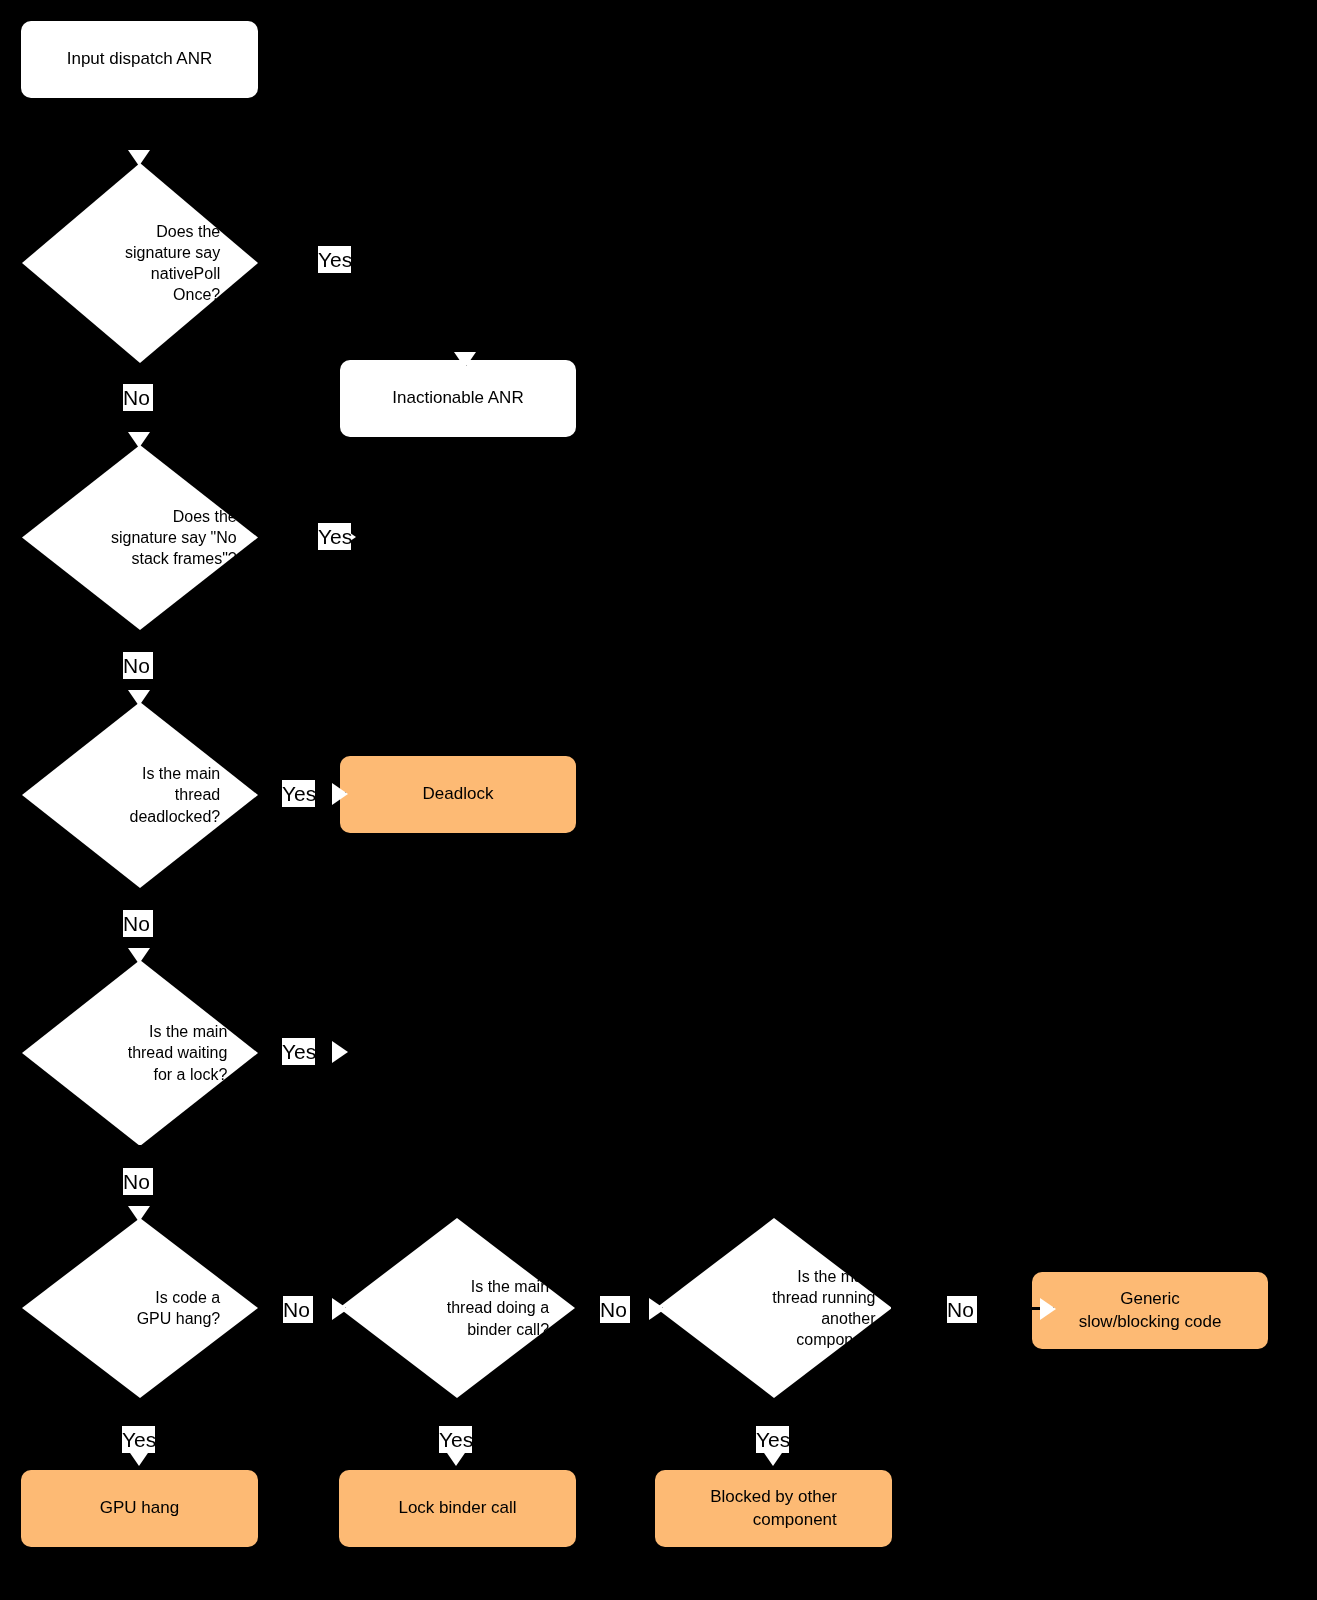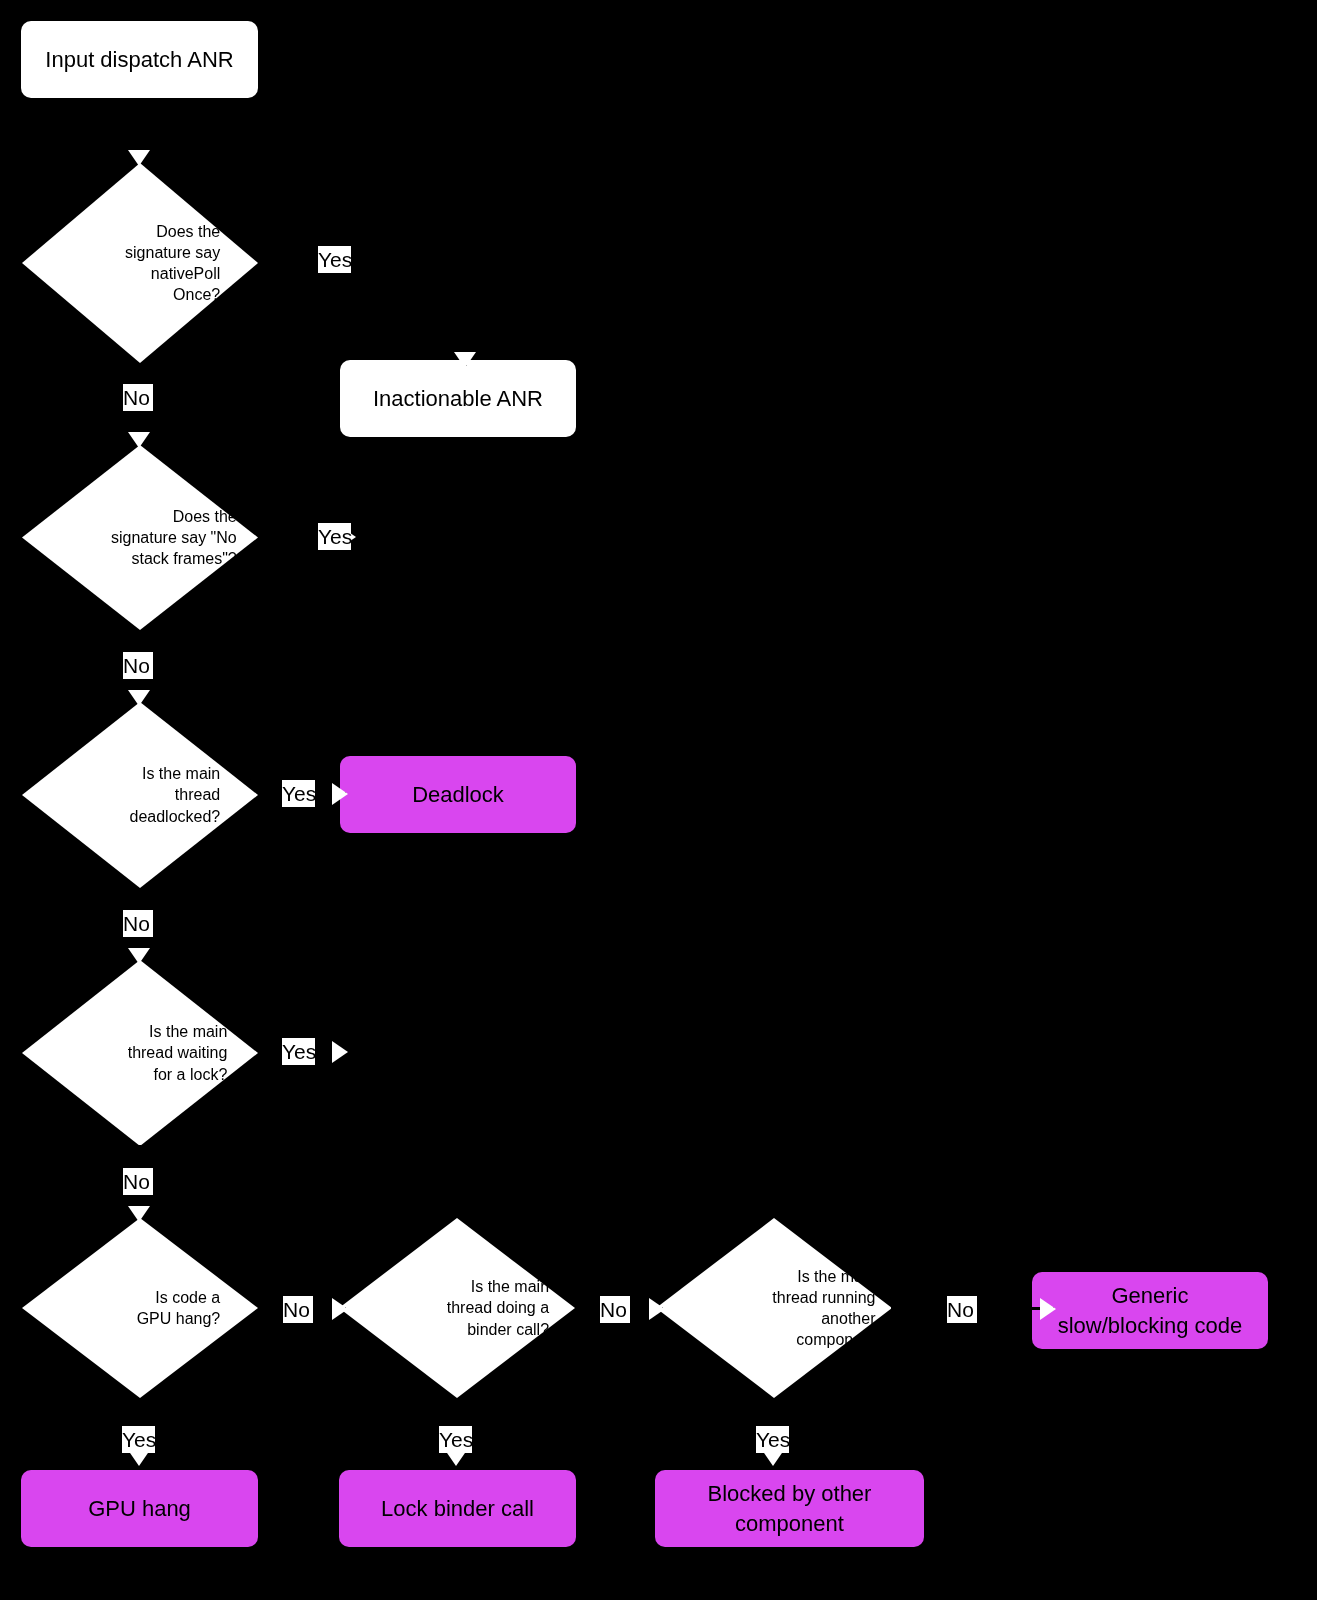--- a/index.html
+++ b/index.html
@@ -18,29 +18,29 @@
 
   
   .node {
     position: absolute;
     box-sizing: border-box;
     display: flex;
     align-items: center;
     justify-content: center;
     text-align: center;
     color: #000000;
-    font-size: 22px;
+    font-size: 17px;
     line-height: 1.32;
     border-radius: 10px;
     padding: 4px 24px;
     white-space: pre-line;
   }
   .node.start   { background: #ffffff; }
   .node.bad     { background: #ffffff; }
-  .node.good    { background: #d946ef; }
+  .node.good    { background: #fdba74; }
 
   
   .decision {
     position: absolute;
     display: flex;
     align-items: center;
     justify-content: center;
   }
   .decision .dia {
     position: absolute;
@@ -199,21 +199,21 @@
 component</div>
   </div>
 
   <div class="node good" style="left:21px; top:1470px; width:237px; height:77px;">GPU hang</div>
 
   <div class="node good" style="left:1032px; top:1272px; width:236px; height:77px;">Generic
 slow/blocking code</div>
 
   <div class="node good" style="left:339px; top:1470px; width:237px; height:77px;">Lock binder call</div>
 
-  <div class="node good" style="left:655px; top:1470px; width:269px; height:77px;">Blocked by other
+  <div class="node good" style="left:655px; top:1470px; width:237px; height:77px;text-align:right;">Blocked by other
 component</div>
 
   <div class="edgelabel" style="left:318px; top:246px; width:33px;">Yes</div>
   <div class="edgelabel" style="left:123px; top:384px; width:30px;">No</div>
 
   <div class="edgelabel" style="left:318px; top:523px; width:33px;">Yes</div>
   <div class="edgelabel" style="left:123px; top:652px; width:30px;">No</div>
 
   <div class="edgelabel" style="left:282px; top:780px; width:33px;">Yes</div>
   <div class="edgelabel" style="left:123px; top:910px; width:30px;">No</div>

